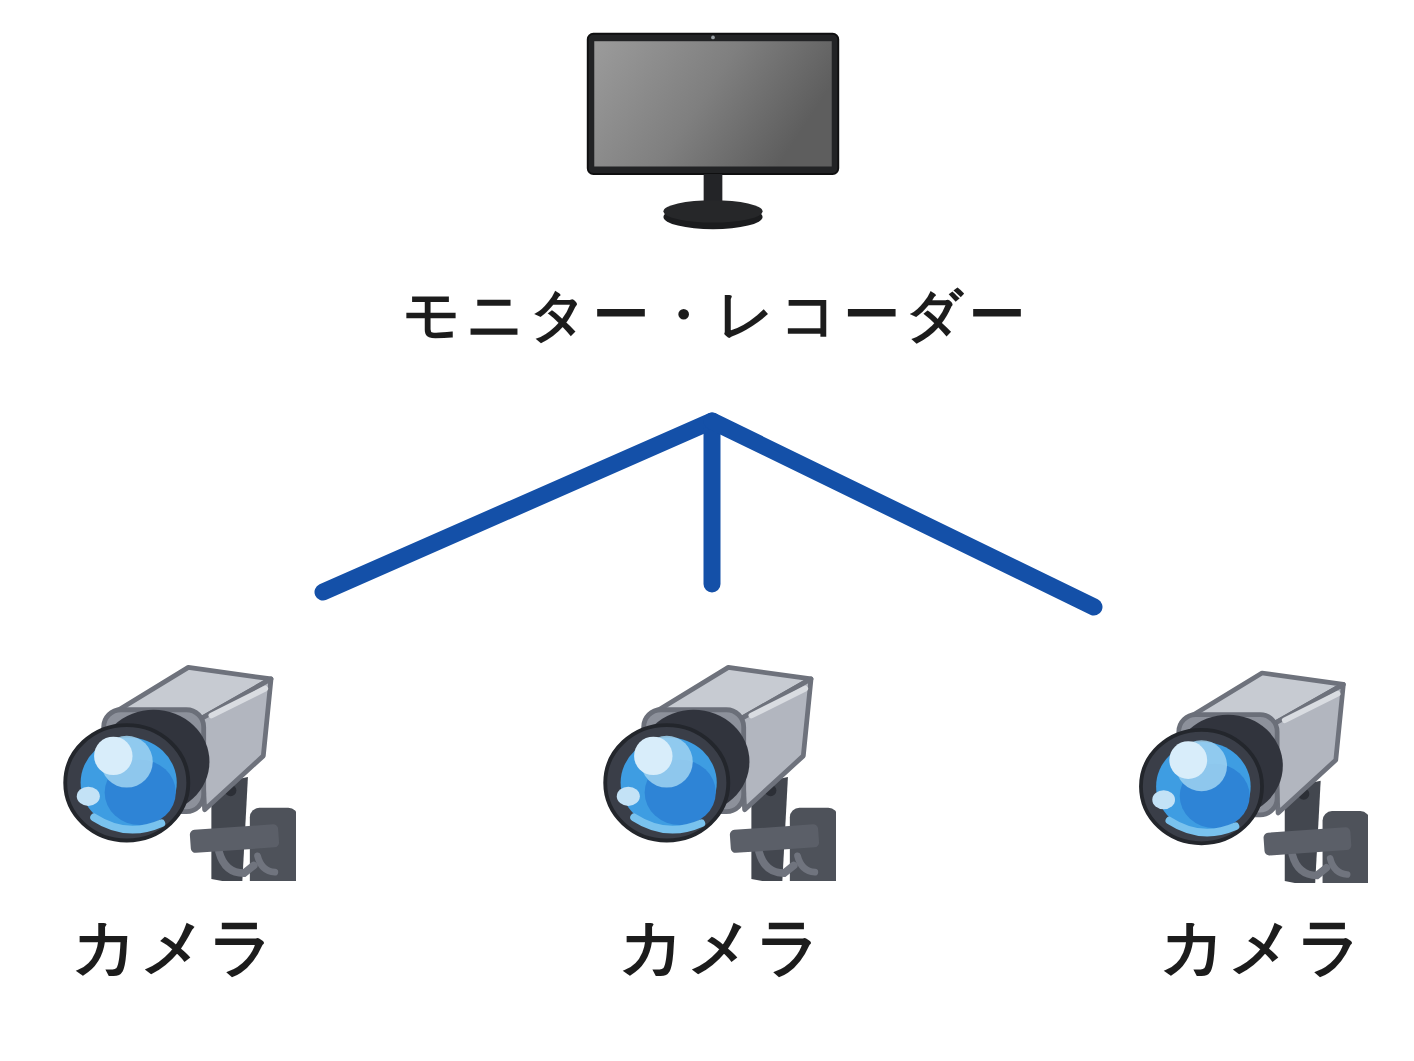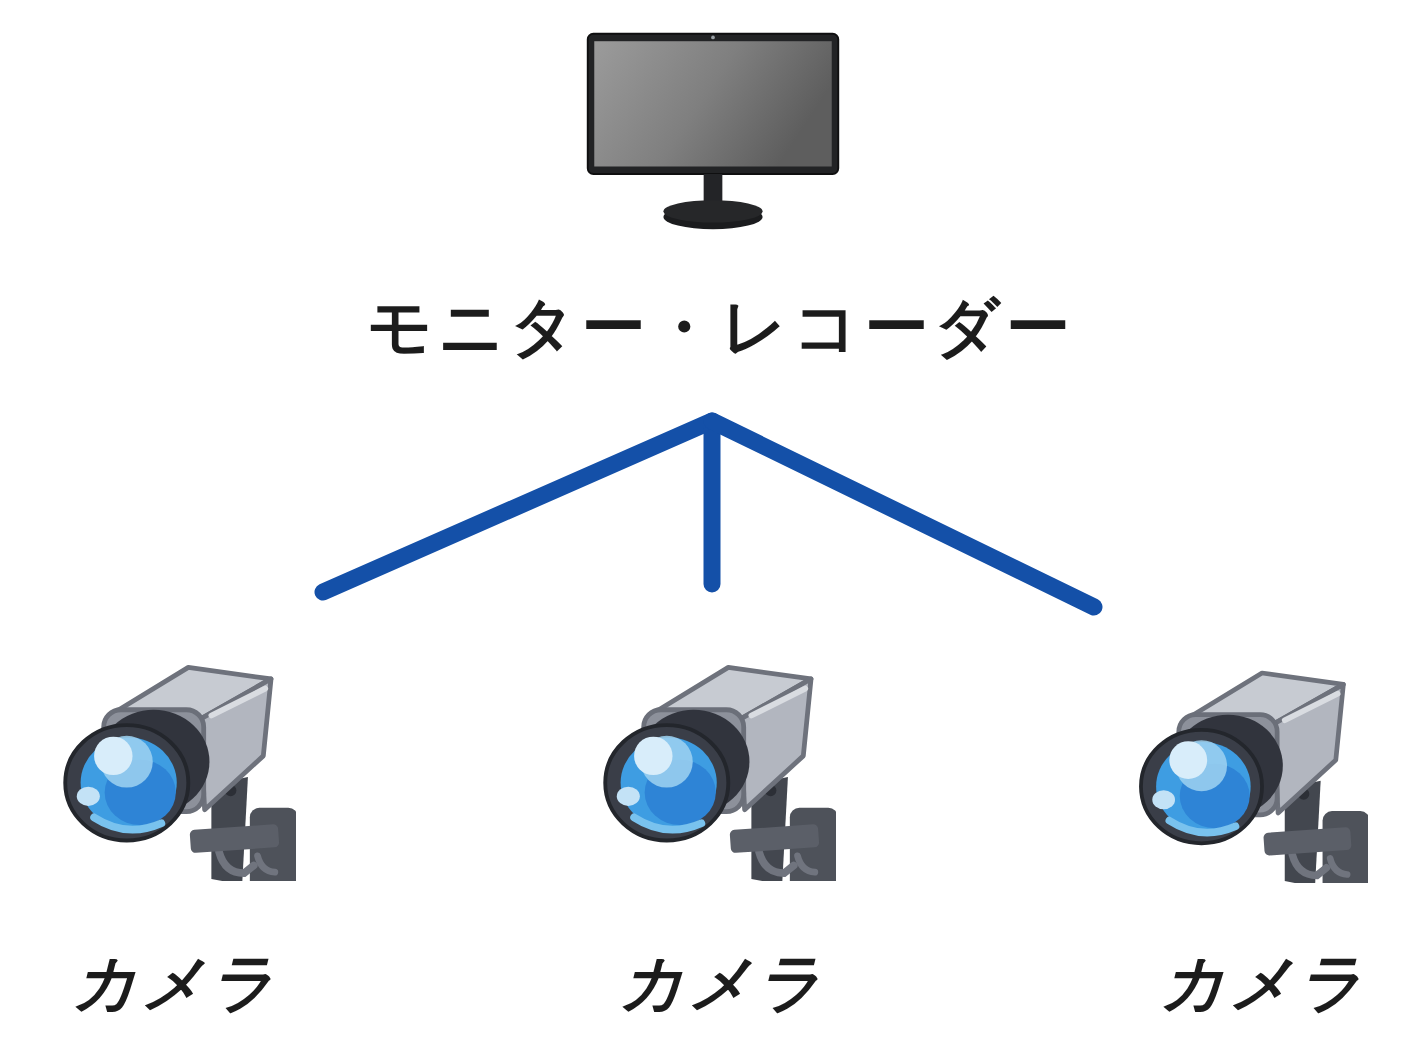--- a/index.html
+++ b/index.html
@@ -19,22 +19,22 @@
   .connector{position:absolute;left:0;top:0;pointer-events:none;}
   .connector line{stroke:var(--color-connector,#1450A8);stroke-width:17;stroke-linecap:round;}
   .node-label{
     position:absolute;
     color:var(--color-text,#1c1c1c);
     font-weight:600;
     text-align:center;
     white-space:nowrap;
     line-height:1.1;
   }
-  .title-label{left:367px;width:700px;top:292px;font-size:64px;letter-spacing:6px;}
-  .camera-label{width:300px;top:948px;font-size:64px;letter-spacing:3px;font-style:italic;}
+  .title-label{left:367px;width:700px;top:284px;font-size:56px;letter-spacing:6px;}
+  .camera-label{width:300px;top:912px;font-size:64px;letter-spacing:3px;}
   .camera-label.l1{left:25px;}
   .camera-label.l2{left:572px;}
   .camera-label.l3{left:1113px;}
 </style>
 </head>
 <body>
 
 <svg width="0" height="0" style="position:absolute">
   <defs>
     <linearGradient id="scr" x1="0" y1="0" x2="1" y2="0.35">

